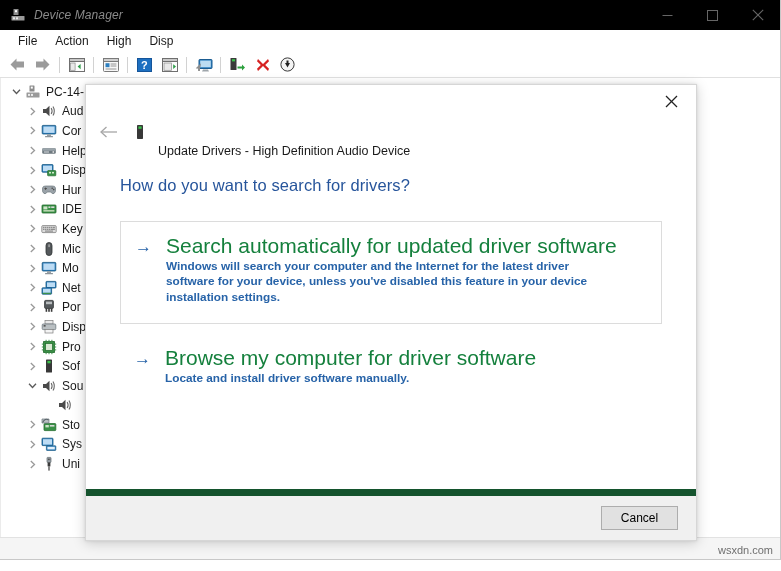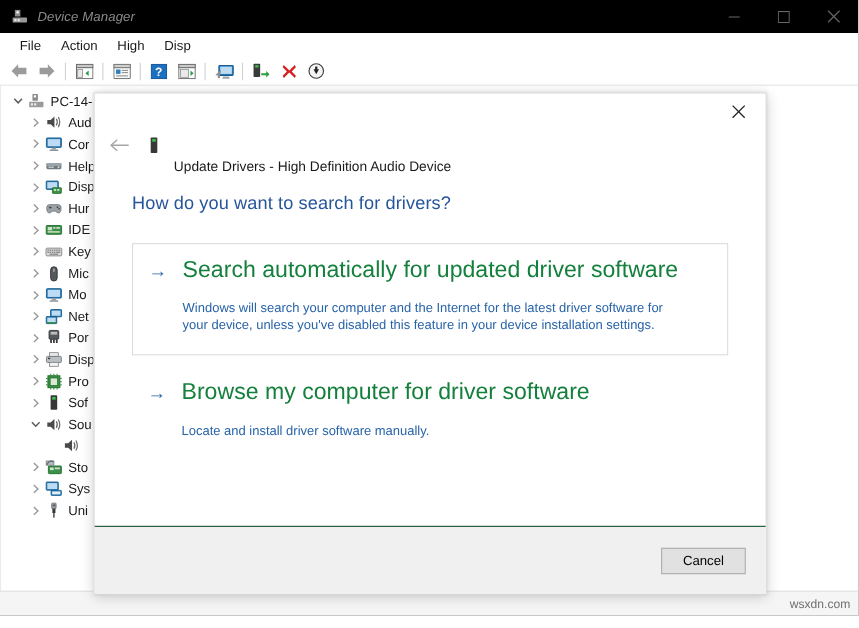--- a/index.html
+++ b/index.html
@@ -233,31 +233,32 @@
     padding-top: 1px;
   }
   .opt-main { flex: 1; }
   .opt-title {
     font-size: 21px;
     color: #15803d;
     line-height: 20px;
     cursor: pointer;
   }
   .opt-desc {
-    margin-top: 17px;
+    margin-top: 3px;
     font-size: 11.8px;
     color: #2763a8;
     line-height: 15.4px;
     max-width: 440px;
+    font-weight: bold;
   }
 
   .dlg-footer {
-    height: 62px;
+    height: 51px;
     background: #f0f0f0;
-    border-top: 1px solid #14532d;
+    border-top: 7px solid #14532d;
     display: flex;
     align-items: center;
     justify-content: flex-end;
     padding-right: 18px;
   }
   .btn {
     min-width: 77px;
     height: 24px;
     background: #e1e1e1;
     border: 1px solid #adadad;

